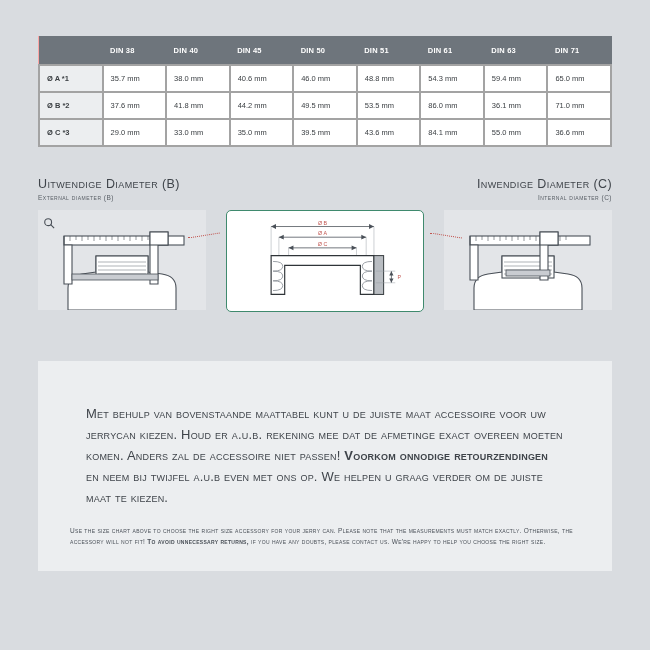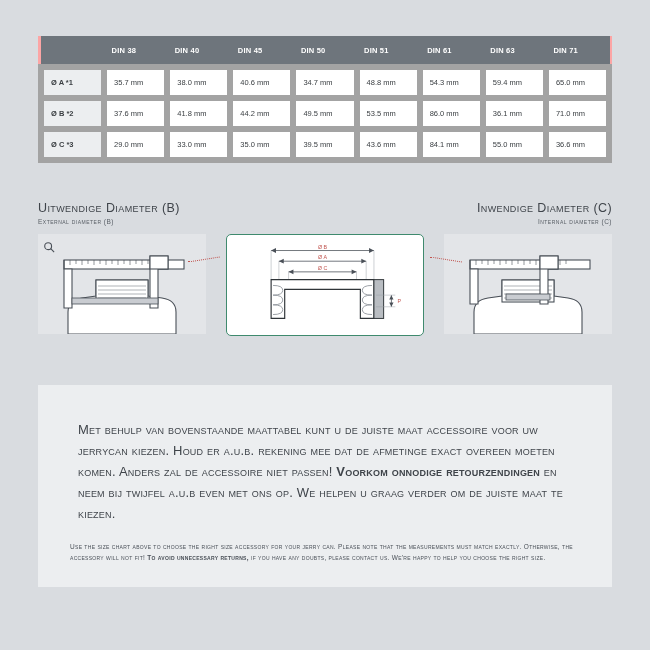--- a/index.html
+++ b/index.html
@@ -19,21 +19,21 @@
 
   
   table.spec{
     border-collapse:collapse;
     width:574px;
     table-layout:fixed;
     background:#fca5a5;
     font-size:7.5px;
   }
   table.spec th, table.spec td{
-    border:6px solid #a3a3a3;
+    border:2px solid #a3a3a3;
     padding:0 7px;
     height:25px;
     text-align:left;
     font-weight:normal;
     color:#3c4044;
     vertical-align:middle;
     white-space:nowrap;
   }
   table.spec thead th{
     background:#6e757c;
@@ -54,21 +54,21 @@
     color:#3c4044;
     width:44px;
   }
   table.spec tbody td{
     background:#ffffff;
   }
 
   
   .figs{
     position:relative;
-    margin-top:38px;
+    margin-top:30px;
     width:574px;
     height:140px;
   }
   .fig-title{
     font-size:12.5px;
     letter-spacing:.4px;
     color:#3f444a;
     font-variant:small-caps;
     text-transform:capitalize;
   }
@@ -124,21 +124,21 @@
 
   
   .notice{
     margin-top:44px;
     width:574px;
     background:#eceef0;
     box-sizing:border-box;
     padding:26px 32px 24px 32px;
   }
   .notice p.main{
-    margin:8px;
+    margin:16px;
     font-size:13px;
     line-height:21px;
     color:#3f444a;
     font-variant:small-caps;
     letter-spacing:.2px;
   }
   .notice p.main b{font-weight:bold;}
   .notice p.sub{
     margin:18px 0 0 0;
     font-size:6.5px;
@@ -167,21 +167,21 @@
         <th>DIN 63</th>
         <th>DIN 71</th>
       </tr>
     </thead>
     <tbody>
       <tr>
         <td class="rowhead">Ø A *1</td>
         <td>35.7 mm</td>
         <td>38.0 mm</td>
         <td>40.6 mm</td>
-        <td>34.7 mm</td>
+        <td>46.0 mm</td>
         <td>48.8 mm</td>
         <td>54.3 mm</td>
         <td>59.4 mm</td>
         <td>65.0 mm</td>
       </tr>
       <tr>
         <td class="rowhead">Ø B *2</td>
         <td>37.6 mm</td>
         <td>41.8 mm</td>
         <td>44.2 mm</td>

